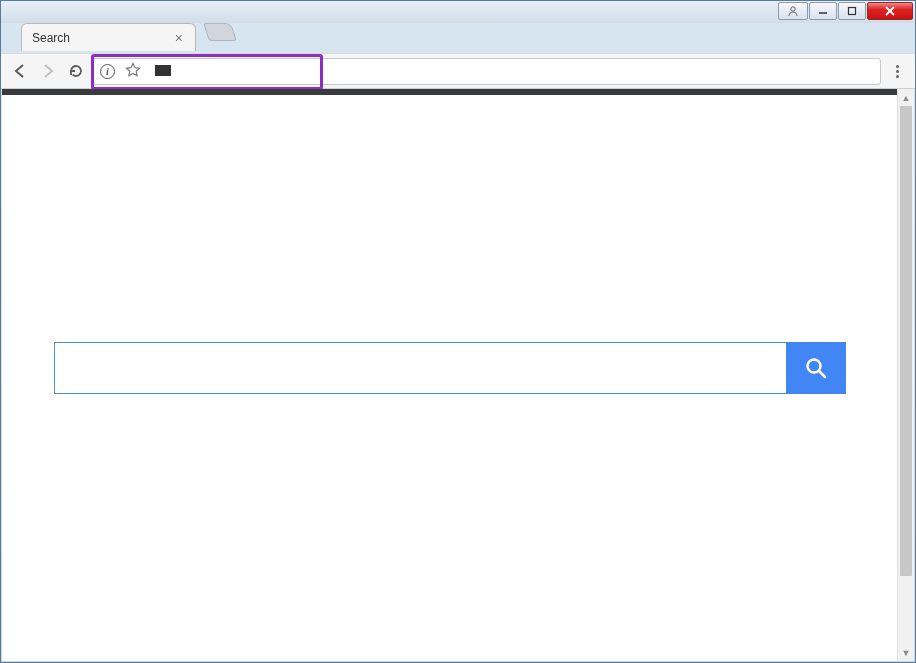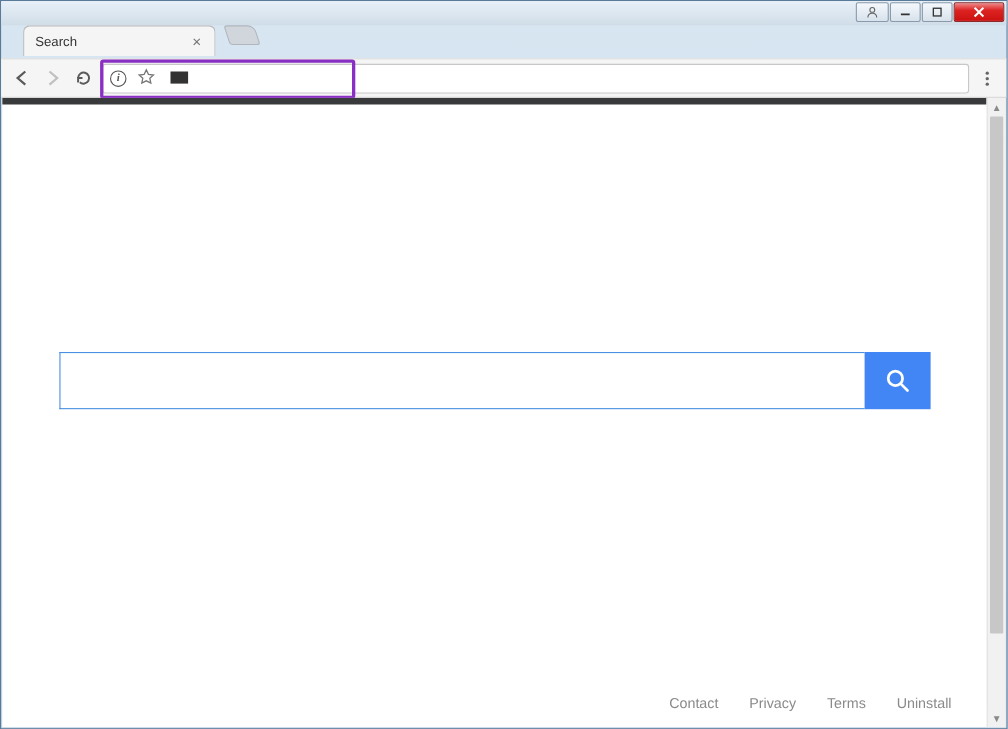--- a/index.html
+++ b/index.html
@@ -313,26 +313,20 @@
           <button class="search-btn">
             <span>
               <svg width="24" height="24" viewBox="0 0 24 24">
                   <circle cx="10" cy="10" r="6.5" fill="none" stroke="white" stroke-width="2.5"></circle>
                   <line x1="15" y1="15" x2="21" y2="21" stroke="white" stroke-width="2.5" stroke-linecap="round"></line>
                 </svg>
             </span>
           </button>
         </div>
       </div>
-      <div class="footer">
-        <a href="#">Contact</a>
-        <a href="#">Privacy</a>
-        <a href="#">Terms</a>
-        <a href="#">Uninstall</a>
-      </div>
     </div>
   </div>
   <div class="vscroll">
     <div class="btn up">▲</div>
     <div class="thumb"></div>
     <div class="btn down">▼</div>
   </div>
 </div>
 
 </body></html>

